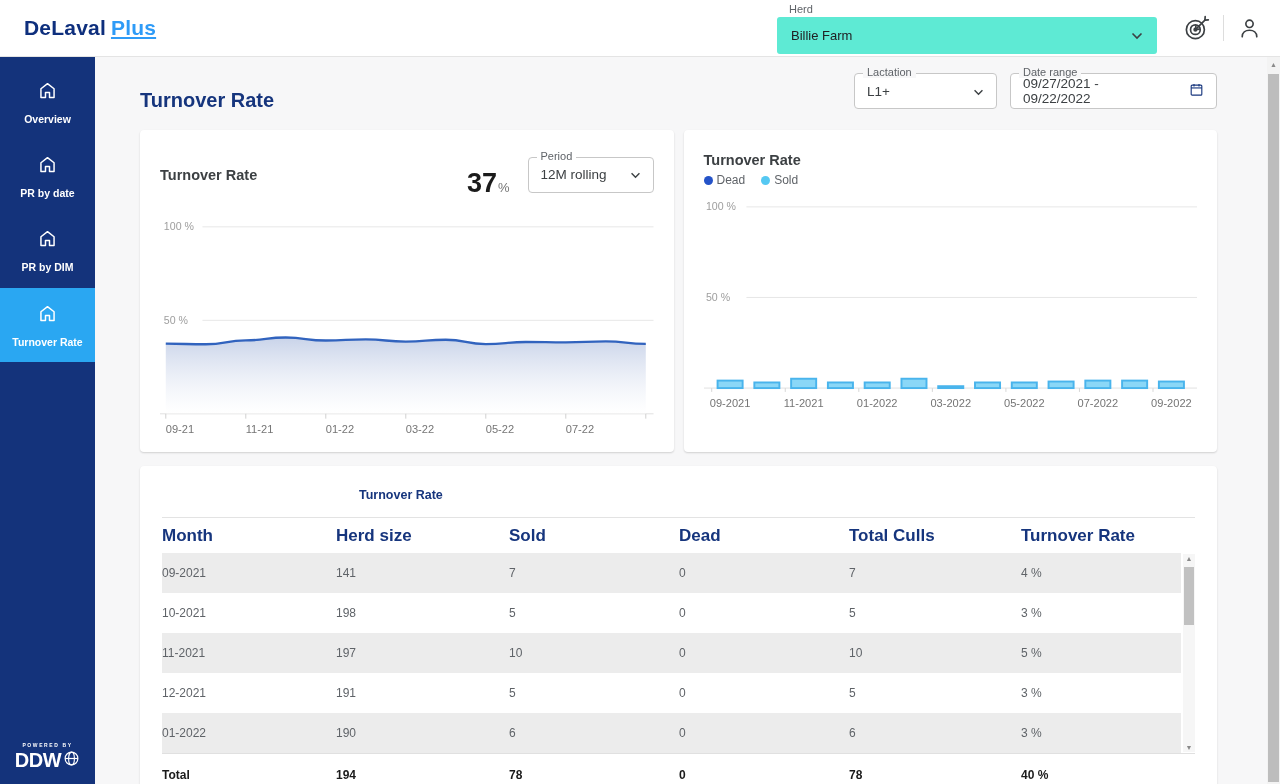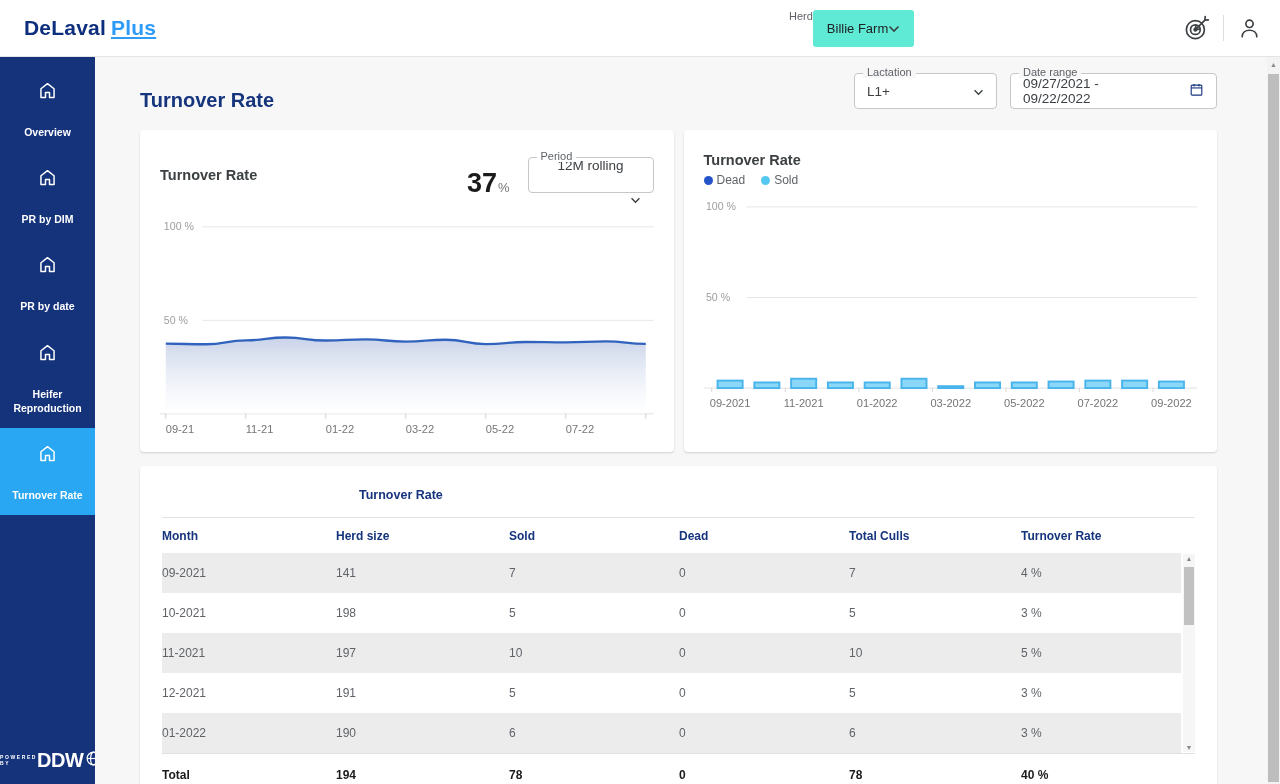--- a/index.html
+++ b/index.html
@@ -4,37 +4,37 @@
 <style>
   * { margin:0; padding:0; box-sizing:border-box; }
   html,body { width:1280px; height:784px; overflow:hidden; background:#f7f7f8;
     font-family:"Liberation Sans", sans-serif; }
 
   
   .topbar{ height:57px; background:#fff; display:flex; align-items:center;
     padding:0 18px 0 24px; border-bottom:1px solid #e4e4e4; position:relative; z-index:5;}
   .logo{ font-size:21px; font-weight:bold; letter-spacing:.2px; }
   .logo .p1{ color:#0e2f7d; } .logo .p2{ color:#2e9bf7; margin-left:5px;text-decoration:underline;}
-  .herd-group{ margin-left:auto; width:380px; margin-right:26px; display:flex; }
+  .herd-group{ margin-left:auto; width:380px; margin-right:26px; display:flex; flex-direction:column; }
   .herd-label{ font-size:11px; color:#5f6368; margin:0 0 2px 12px; }
   .herd-box{ height:37px; background:#5eead4; border-radius:3px; display:flex; align-items:center;
     padding:0 14px; font-size:13px; color:#202124; cursor:pointer;}
   .herd-box .chev{ margin-left:auto; }
   .top-icons{ display:flex; align-items:center; gap:13px; color:#3c4043;}
   .vdiv{ width:1px; height:26px; background:#ddd; }
   .icon-btn{ display:flex; align-items:center; justify-content:center; cursor:pointer; }
 
   
   .shell{ display:flex; height:727px; }
   .sidebar{ width:95px; background:#14337b; display:flex; flex-direction:column; padding-top:8px; }
-  .side-item{ display:flex; flex-direction:column; align-items:center; gap:20px;
+  .side-item{ display:flex; flex-direction:column; align-items:center; gap:7px;
     padding:15px 4px 13px; color:#fff; cursor:pointer; }
   .side-item .lbl{ font-size:10.5px; font-weight:600; text-align:center; line-height:1.35; }
   .side-item.active{ background:#2aa7f2; }
-  .ddw{ margin-top:auto; padding:8px 0 12px; display:flex; align-items:center; color:#fff;}
+  .ddw{ margin-top:auto; padding:8px 0 12px; display:flex; flex-direction:column; align-items:center; color:#fff;}
   .powered{ font-size:5px; letter-spacing:1.6px; font-weight:700; margin-bottom:1px;}
   .ddw-row{ display:flex; align-items:center; gap:2px; font-weight:800; font-size:20px; letter-spacing:-.5px;}
 
   
   .main{ flex:1; background:#f7f7f8; padding:0 63px 0 45px; overflow:hidden; }
   .page-header{ display:flex; align-items:flex-start; margin-top:16px; }
   .page-title{ font-size:20px; font-weight:700; color:#16357d; margin-top:16px; }
   .filters{ margin-left:auto; display:flex; gap:13px; }
   .outlined{ position:relative; background:#fff; border:1px solid #c7c7c7; border-radius:4px;
     height:36px; display:flex; align-items:center; padding:0 12px; font-size:13.5px;
@@ -47,34 +47,34 @@
   .daterange .cal{ margin-left:auto; }
 
   .charts-row{ display:flex; gap:10px; margin-top:18px; }
   .card{ background:#fff; border-radius:4px; box-shadow:0 1px 2px rgba(0,0,0,.16); }
   .chart-card{ flex:1; padding:12px 20px 8px; height:322px; }
   .chart-head{ display:flex; align-items:center; margin-top:8px; }
   .chart-title{ font-size:14.5px; font-weight:700; color:#3c4043; }
   .kpi{ margin-left:auto; display:flex; align-items:baseline;margin-top:18px; }
   .kpi .v{ font-size:27px; font-weight:700; color:#1b1b1b; }
   .kpi .u{ font-size:13px; color:#757575; margin-left:1px;}
-  .period{ width:126px; margin-left:18px;flex-direction:column; }
+  .period{ width:126px; margin-left:18px; }
   .period .chev{ margin-left:auto; }
   .legend{ display:flex; gap:16px; margin-top:5px; font-size:12px; color:#5f6368; align-items:center;}
   .legend .item{ display:flex; align-items:center; }
   .legend .dot{ width:9px; height:9px; border-radius:50%; display:inline-block; margin-right:4px; }
   svg.chart{ display:block; margin-top:10px; width:100%; }
   .right-head{ margin-top:10px; }
 
   
   .table-card{ margin-top:14px; padding:0 22px; height:370px; }
   .table-title{ color:#16357d; font-weight:700; font-size:12.5px; padding:22px 0 15px 197px; }
   .tdivider{ height:1px; background:#e3e3e3; }
   .trow{ display:grid; grid-template-columns:174px 173px 170px 170px 172px 1fr; align-items:center; }
-  .thead{ height:35px; color:#16357d; font-weight:700; font-size:12px; }
+  .thead{ height:35px; color:#16357d; font-weight:700; font-size:17px; }
   .tbody-wrap{ position:relative; padding-right:14px; }
   .rows{ }
   .row{ height:40px; font-size:12px; color:#5f6368; }
   .row.alt{ background:#ececec; }
   .total{ height:43px; font-weight:700; color:#1b1b1b; font-size:12px; border-top:1px solid #e0e0e0; }
 
   .tscroll{ position:absolute; top:1px; right:0; width:12px; height:198px; background:#f6f6f6; }
   .tscroll .arr{ position:absolute; left:0; width:12px; text-align:center; font-size:7px; color:#8a8a8a; }
   .tscroll .up{ top:1px; } .tscroll .down{ bottom:1px; }
   .tscroll .thumb{ position:absolute; top:13px; left:1px; width:10px; height:58px; background:#c1c1c1; }
@@ -132,33 +132,27 @@
         <div class="side-item">
           <span><svg width="21" height="21" viewBox="0 0 24 24" fill="none" stroke="#fff" stroke-width="1.7" stroke-linejoin="round">
               <path d="M4.5 20 V10 L12 4.2 L19.5 10 V20 H14.3 V14.2 H9.7 V20 Z"></path>
             </svg></span>
           <div class="lbl">Overview</div>
         </div>
         <div class="side-item">
           <span><svg width="21" height="21" viewBox="0 0 24 24" fill="none" stroke="#fff" stroke-width="1.7" stroke-linejoin="round">
               <path d="M4.5 20 V10 L12 4.2 L19.5 10 V20 H14.3 V14.2 H9.7 V20 Z"></path>
             </svg></span>
-          <div class="lbl">PR by DIM</div>
+          <div class="lbl">PR by date</div>
         </div>
         <div class="side-item">
           <span><svg width="21" height="21" viewBox="0 0 24 24" fill="none" stroke="#fff" stroke-width="1.7" stroke-linejoin="round">
               <path d="M4.5 20 V10 L12 4.2 L19.5 10 V20 H14.3 V14.2 H9.7 V20 Z"></path>
             </svg></span>
-          <div class="lbl">PR by date</div>
-        </div>
-        <div class="side-item">
-          <span><svg width="21" height="21" viewBox="0 0 24 24" fill="none" stroke="#fff" stroke-width="1.7" stroke-linejoin="round">
-              <path d="M4.5 20 V10 L12 4.2 L19.5 10 V20 H14.3 V14.2 H9.7 V20 Z"></path>
-            </svg></span>
-          <div class="lbl">Heifer Reproduction</div>
+          <div class="lbl">PR by DIM</div>
         </div>
         <div class="side-item active">
           <span><svg width="21" height="21" viewBox="0 0 24 24" fill="none" stroke="#fff" stroke-width="1.7" stroke-linejoin="round">
               <path d="M4.5 20 V10 L12 4.2 L19.5 10 V20 H14.3 V14.2 H9.7 V20 Z"></path>
             </svg></span>
           <div class="lbl">Turnover Rate</div>
         </div>
       </div>
     <div class="ddw">
       <div class="powered">POWERED BY</div>

